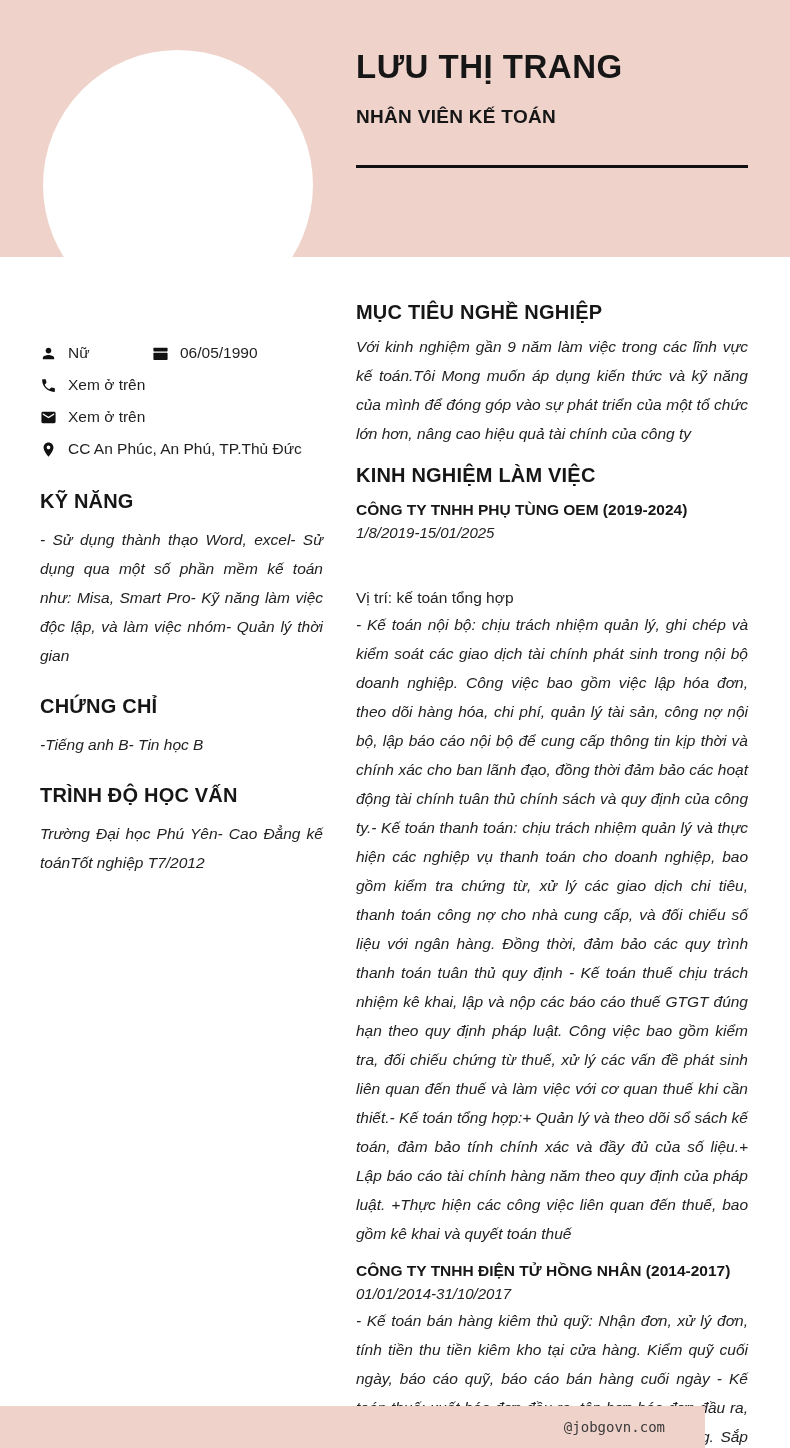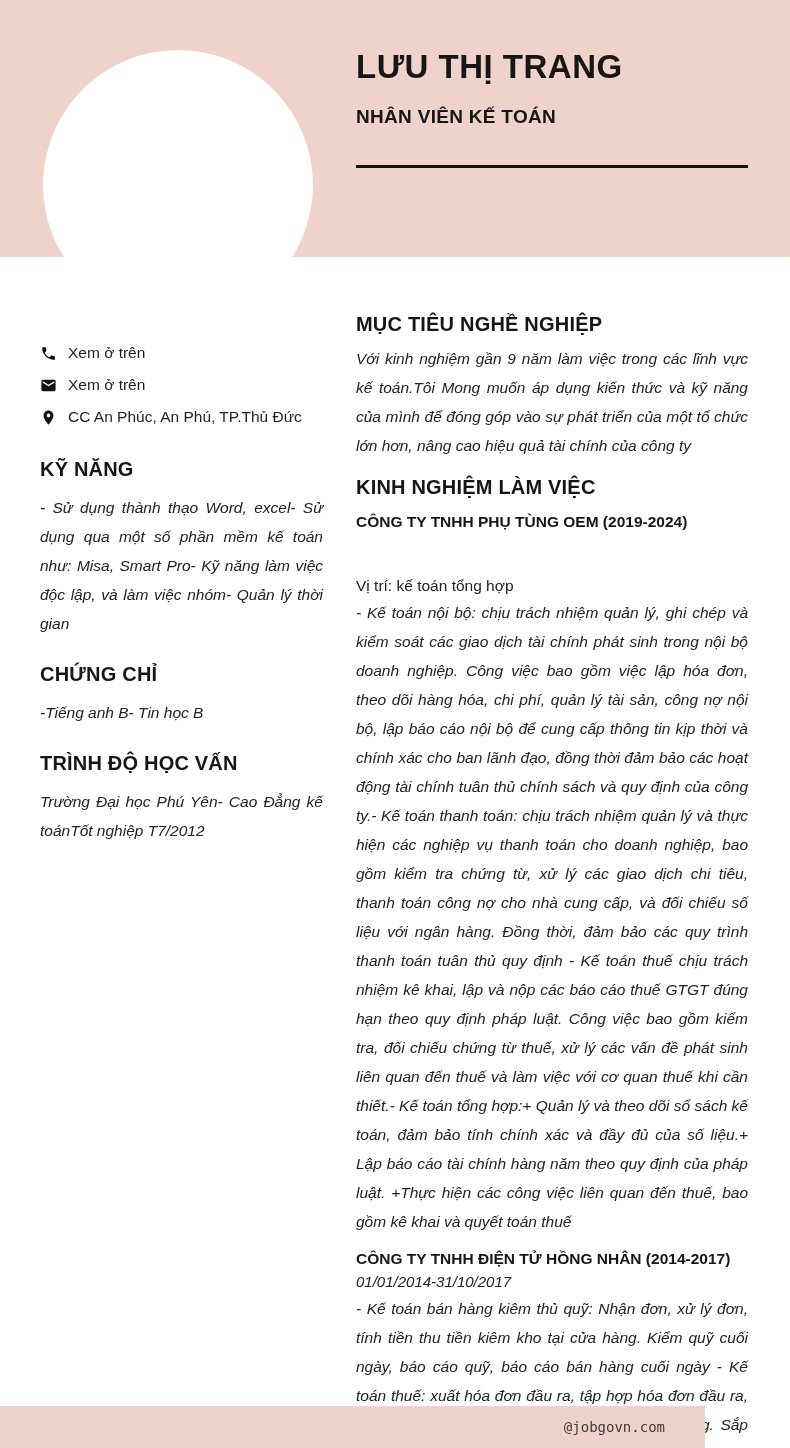--- a/index.html
+++ b/index.html
@@ -81,21 +81,21 @@
   .info-text { white-space: nowrap; }
   .info-text.gender { flex: 0 0 84px; }
   .section-heading {
     font-size: 20px;
     font-weight: 800;
     line-height: 24px;
     color: #161616;
     margin: 24px 0 12px 0;
     letter-spacing: 0.2px;
   }
-  .right-col .section-heading { margin: 12px 0 8px 0; }
+  .right-col .section-heading { margin: 0 0 8px 0; }
   .right-col .section-heading.exp { margin-top: 15px; }
   .para {
     font-size: 15.5px;
     line-height: 29px;
     text-align: justify;
     color: #222222;
     font-style: italic;
   }
   .left-col .info-rows { margin-bottom: 0; }
   .company {
@@ -144,20 +144,35 @@
   <div class="name">LƯU THỊ TRANG</div>
   <div class="job-title">NHÂN VIÊN KẾ TOÁN</div>
   <div class="divider"></div>
 
   <div class="left-col">
 
     <div class="info-rows">
       <div class="info-row">
         <span class="info-icon">
           <svg viewBox="0 0 24 24">
+              <path d="M12 12c2.21 0 4-1.79 4-4s-1.79-4-4-4-4 1.79-4 4 1.79 4 4 4zm0 2c-2.67 0-8 1.34-8 4v2h16v-2c0-2.66-5.33-4-8-4z"></path>
+            </svg>
+        </span>
+        <span class="info-text gender">Nữ</span>
+        <span class="info-icon">
+          <svg viewBox="0 0 24 24">
+              <rect x="2" y="4" width="20" height="5" rx="1"></rect>
+              <rect x="2" y="11" width="20" height="10" rx="1"></rect>
+            </svg>
+        </span>
+        <span class="info-text">06/05/1990</span>
+      </div>
+      <div class="info-row">
+        <span class="info-icon">
+          <svg viewBox="0 0 24 24">
               <path d="M6.62 10.79c1.44 2.83 3.76 5.14 6.59 6.59l2.2-2.2c.27-.27.67-.36 1.02-.24 1.12.37 2.33.57 3.57.57.55 0 1 .45 1 1V20c0 .55-.45 1-1 1-9.39 0-17-7.61-17-17 0-.55.45-1 1-1h3.5c.55 0 1 .45 1 1 0 1.25.2 2.45.57 3.57.11.35.03.74-.25 1.02l-2.2 2.2z"></path>
             </svg>
         </span>
         <span class="info-text">Xem ở trên</span>
       </div>
       <div class="info-row">
         <span class="info-icon">
           <svg viewBox="0 0 24 24">
               <path d="M20 4H4c-1.1 0-1.99.9-1.99 2L2 18c0 1.1.9 2 2 2h16c1.1 0 2-.9 2-2V6c0-1.1-.9-2-2-2zm0 4l-8 5-8-5V6l8 5 8-5v2z"></path>
             </svg>
@@ -187,20 +202,21 @@
 
   <div class="right-col">
 
     <div class="section-heading">MỤC TIÊU NGHỀ NGHIỆP</div>
     <div class="para">Với kinh nghiệm gần 9 năm làm việc trong các lĩnh vực kế toán.Tôi Mong muốn áp dụng kiến thức và kỹ năng của mình để đóng góp vào sự phát triển của một tổ chức lớn hơn, nâng cao hiệu quả tài chính của công ty</div>
 
     <div class="section-heading exp">KINH NGHIỆM LÀM VIỆC</div>
 
     <div>
       <div class="company">CÔNG TY TNHH PHỤ TÙNG OEM (2019-2024)</div>
+      <div class="period">1/8/2019-15/01/2025</div>
       <div class="position">Vị trí: kế toán tổng hợp</div>
       <div class="para">- Kế toán nội bộ: chịu trách nhiệm quản lý, ghi chép và kiểm soát các giao dịch tài chính phát sinh trong nội bộ doanh nghiệp. Công việc bao gồm việc lập hóa đơn, theo dõi hàng hóa, chi phí, quản lý tài sản, công nợ nội bộ, lập báo cáo nội bộ để cung cấp thông tin kịp thời và chính xác cho ban lãnh đạo, đồng thời đảm bảo các hoạt động tài chính tuân thủ chính sách và quy định của công ty.- Kế toán thanh toán: chịu trách nhiệm quản lý và thực hiện các nghiệp vụ thanh toán cho doanh nghiệp, bao gồm kiểm tra chứng từ, xử lý các giao dịch chi tiêu, thanh toán công nợ cho nhà cung cấp, và đối chiếu số liệu với ngân hàng. Đồng thời, đảm bảo các quy trình thanh toán tuân thủ quy định - Kế toán thuế chịu trách nhiệm kê khai, lập và nộp các báo cáo thuế GTGT đúng hạn theo quy định pháp luật. Công việc bao gồm kiểm tra, đối chiếu chứng từ thuế, xử lý các vấn đề phát sinh liên quan đến thuế và làm việc với cơ quan thuế khi cần thiết.- Kế toán tổng hợp:+ Quản lý và theo dõi sổ sách kế toán, đảm bảo tính chính xác và đầy đủ của số liệu.+ Lập báo cáo tài chính hàng năm theo quy định của pháp luật. +Thực hiện các công việc liên quan đến thuế, bao gồm kê khai và quyết toán thuế</div>
     </div>
 
     <div>
       <div class="company">CÔNG TY TNHH ĐIỆN TỬ HỒNG NHÂN (2014-2017)</div>
       <div class="period">01/01/2014-31/10/2017</div>
       <div class="para">- Kế toán bán hàng kiêm thủ quỹ: Nhận đơn, xử lý đơn, tính tiền thu tiền kiêm kho tại cửa hàng. Kiểm quỹ cuối ngày, báo cáo quỹ, báo cáo bán hàng cuối ngày - Kế toán thuế: xuất hóa đơn đầu ra, tập hợp hóa đơn đầu ra, đầu vào, kiểm tra tính hợp lệ báo cáo cuối tháng. Sắp xếp lưu trữ chứng từ theo quy định của công ty - Quản lý kho tổng: Quản lý hàng hóa, xuất nhập tồn các kho chi nhánh và kho tổng. Nhận lệnh điều phối hàng hóa cho các chi nhánh và khách hàng (nếu có</div>
     </div>
 

